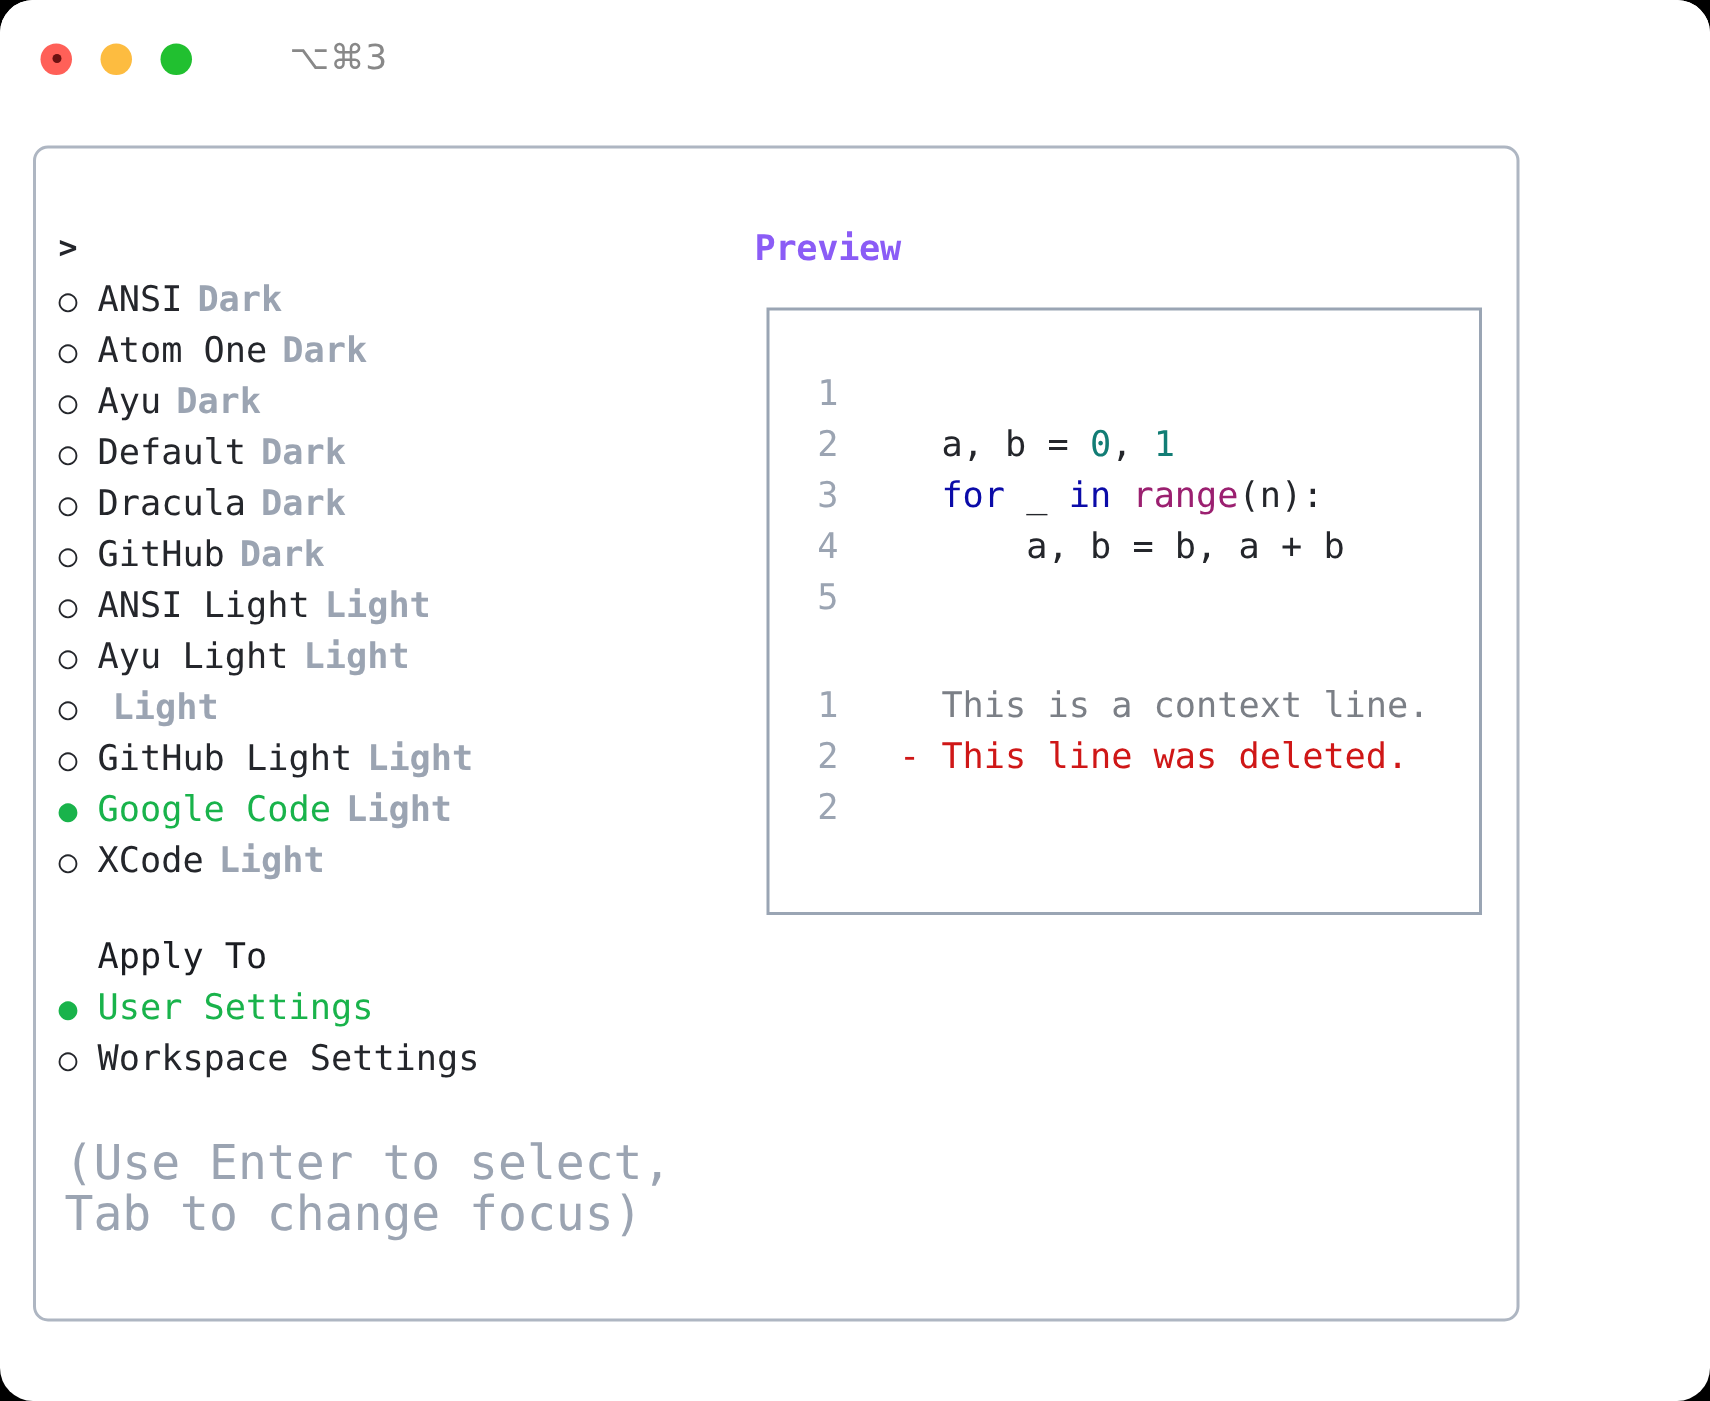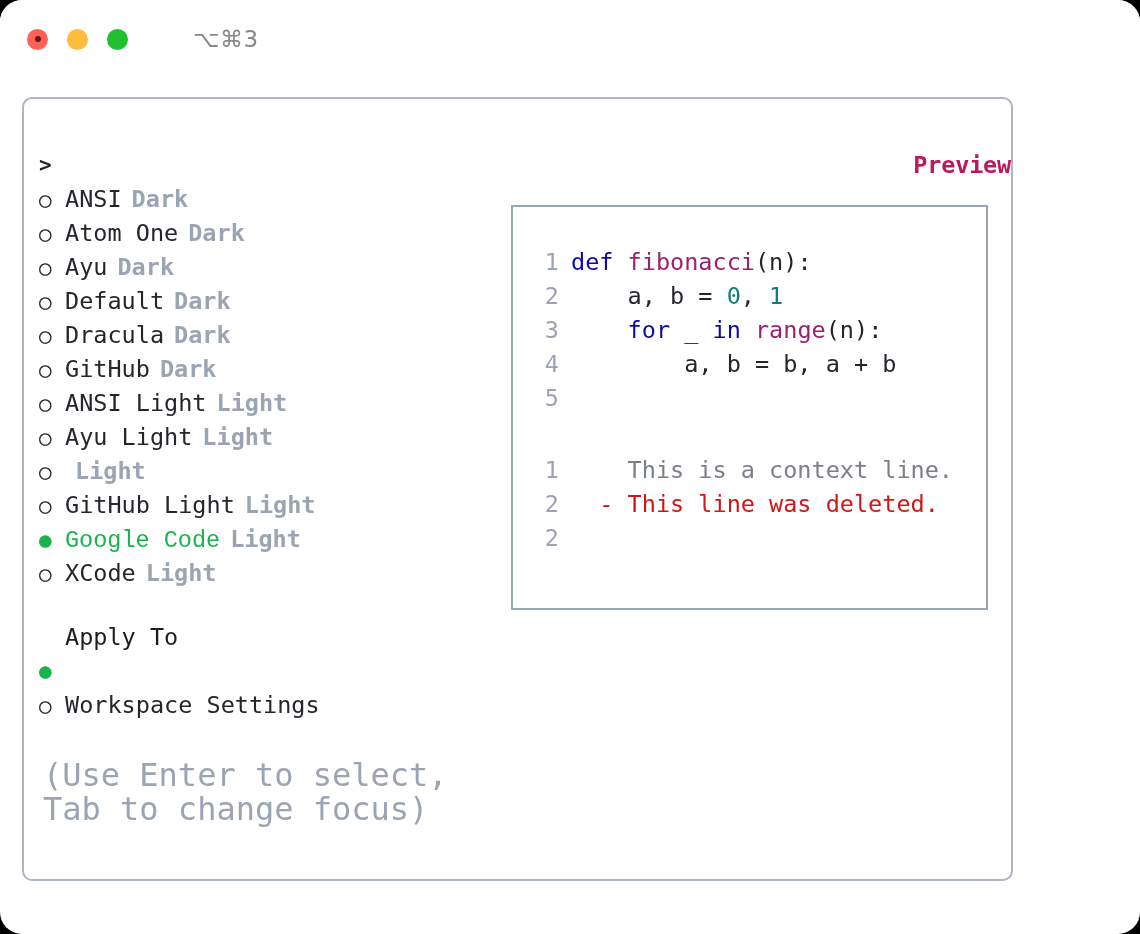--- a/index.html
+++ b/index.html
@@ -99,21 +99,21 @@
     text-align: left;
   }
   .bullet.sel { color: #19b34b; font-size: 21px; }
 
   .row-head {
     font-weight: bold;
     color: #121317;
     letter-spacing: -0.2px;
   }
   .theme-name { color: #24262b; }
-  .theme-name.active { color: #19b34b; font-family: Liberation Mono, monospace; }
+  .theme-name.active { color: #19b34b; }
   .theme-kind {
     color: #9ba4b2;
     margin-left: 10px;
     font-weight: bold;
   }
 
   .section-gap { height: 30px; }
 
   .group-title {
     color: #1b1d22;
@@ -132,24 +132,23 @@
   
   #right-col {
     flex: 1 1 auto;
     padding: 49px 0 0 0;
     position: relative;
   }
   #preview-title {
     font-size: 23.5px;
     line-height: 34px;
     font-weight: bold;
-    color: #be185d;
+    color: #8b5cf6;
     margin-left: 1px;
     letter-spacing: -0.2px;
-    text-align: right;
   }
 
   #preview-box {
     position: absolute;
     left: 9px; top: 106px;
     width: 477px; height: 405px;
     border: 2px solid #9aa5b4;
     background: #ffffff;
     padding: 38px 0 0 20px;
   }
@@ -262,36 +261,37 @@
             </div>
           </div>
 
         <div class="section-gap"></div>
 
         <div class="list-row group-title">Apply To</div>
 
         <div id="apply-list">
             <div class="list-row">
               <span class="bullet sel">●</span>
+              <span class="theme-name active">User Settings</span>
             </div>
             <div class="list-row">
               <span class="bullet">○</span>
               <span class="theme-name">Workspace Settings</span>
             </div>
           </div>
 
         <div class="hint">(Use Enter to select, Tab to change focus)</div>
       </div>
 
       <div id="right-col">
         <div id="preview-title">Preview</div>
 
         <div id="preview-box">
           <div id="code-block">
-              <div class="code-line"><span class="gutter">1</span><span class="code-text"><span class="tok-kw">def </span><span class="tok-fn">fibonacci</span><span class="tok-pun">(n):</span></span></div>
+              <div class="code-line"><span class="gutter">1</span></div>
               <div class="code-line"><span class="gutter">2</span><span class="code-text"><span class="tok-pun">    a, b = </span><span class="tok-num">0</span><span class="tok-pun">, </span><span class="tok-num">1</span></span></div>
               <div class="code-line"><span class="gutter">3</span><span class="code-text"><span class="tok-pun">    </span><span class="tok-kw">for</span><span class="tok-pun"> _ </span><span class="tok-kw">in</span><span class="tok-pun"> </span><span class="tok-fn">range</span><span class="tok-pun">(n):</span></span></div>
               <div class="code-line"><span class="gutter">4</span><span class="code-text"><span class="tok-pun">        a, b = b, a + b</span></span></div>
               <div class="code-line"><span class="gutter">5</span></div>
             </div>
           <div class="diff-gap"></div>
           <div id="diff-block">
               <div class="code-line"><span class="gutter">1</span><span class="diff-ctx">    This is a context line.</span></div>
               <div class="code-line"><span class="gutter">2</span><span class="diff-del">  - This line was deleted.</span></div>
               <div class="code-line"><span class="gutter">2</span></div>

